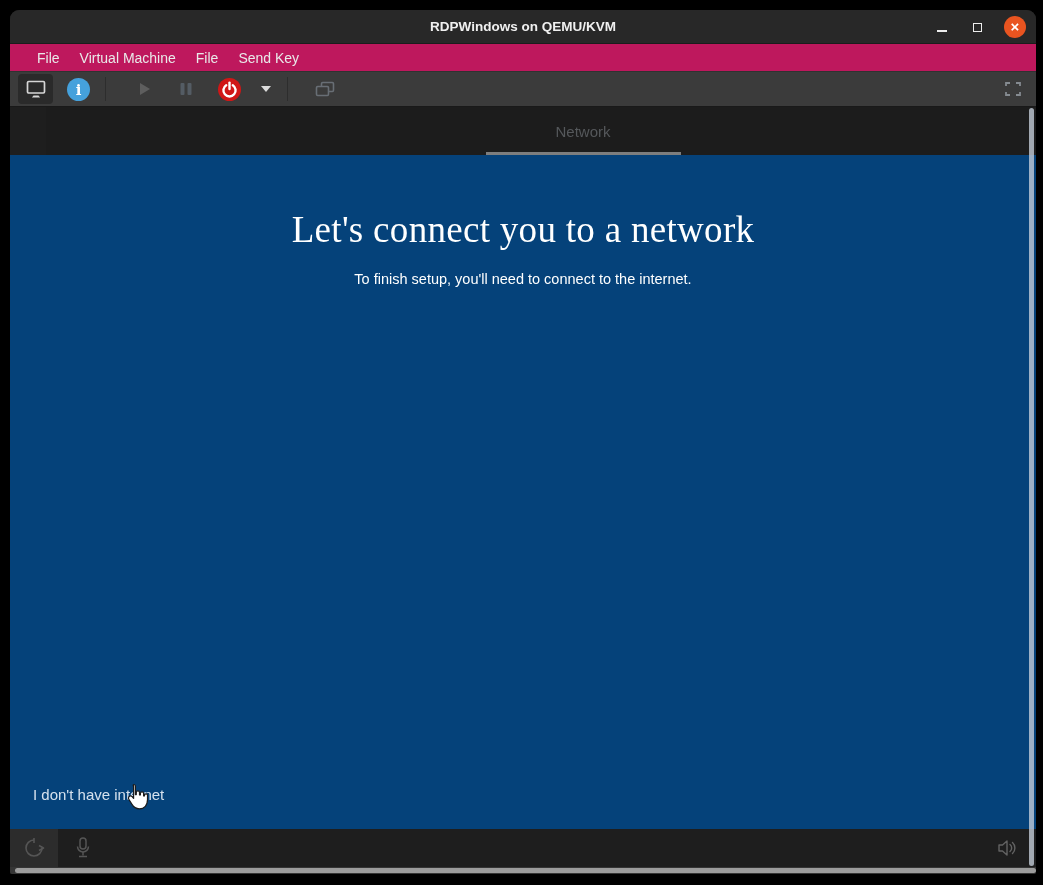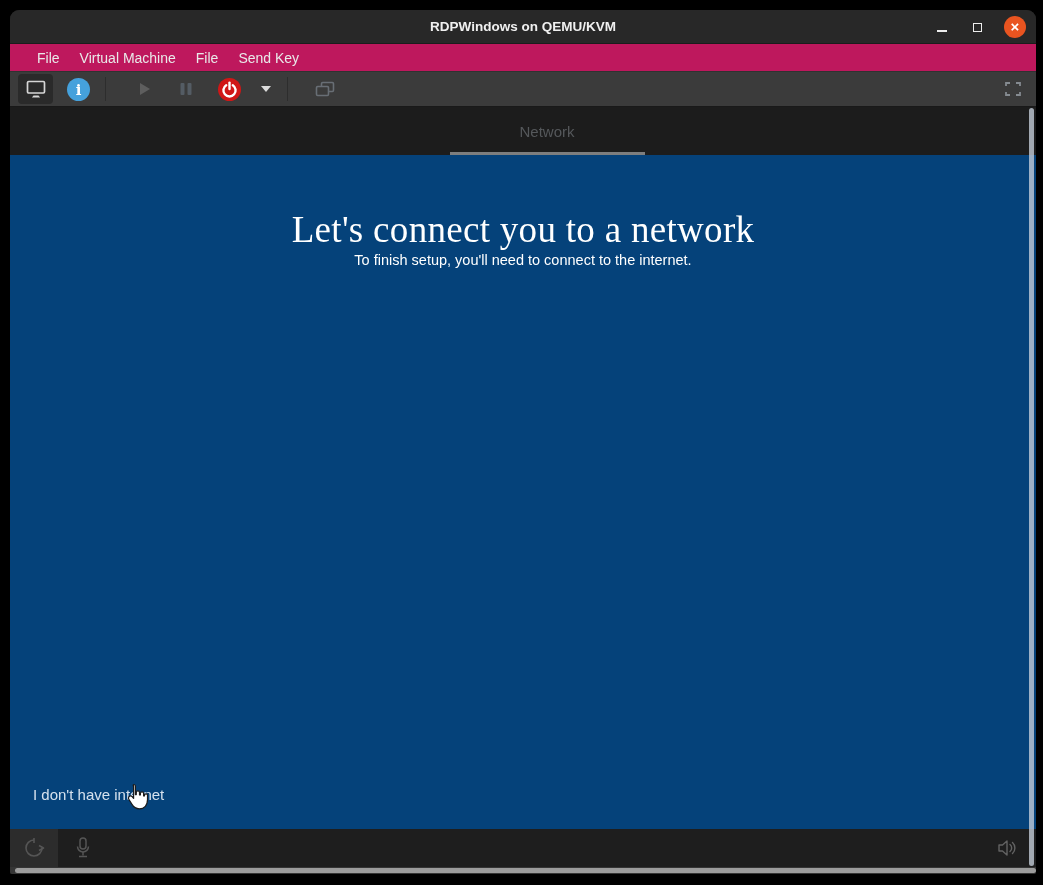--- a/index.html
+++ b/index.html
@@ -34,29 +34,29 @@
   .toolbar { height:36px; background:#3b3b3b; border-top:1px solid #313131;
              border-bottom:1px solid #191919; display:flex; align-items:center;
              padding-left:8px; flex:0 0 auto; }
   .tbtn { display:flex; align-items:center; justify-content:center; height:30px; }
   .tbtn.active { width:35px; background:#2a2a2a; border-radius:4px; }
   .tsep { width:1px; height:24px; background:#2d2d2d; margin:0 9px; }
   .spacer { flex:1; }
 
   
   .vm-display { flex:1; display:flex; flex-direction:column; position:relative; min-height:0; }
-  .oobe-header { height:48px; background:#1c1c1c; position:relative; flex:0 0 auto; }
+  .oobe-header { height:48px; background:#1c1c1c; position:relative; flex:0 0 auto;margin-left:36px; }
   .oobe-tab-label { position:absolute; left:537px; top:0; height:48px; transform:translateX(-50%);
                     display:flex; align-items:center; color:#55585b; font-size:15px; }
   .oobe-tab-underline { position:absolute; left:440px; bottom:0; width:195px; height:3px;
                         background:#7e7e7e; }
   .oobe-body { flex:1; background:#05427a; position:relative; text-align:center; }
   .oobe-title { padding-top:53px; color:#ffffff; font-size:37px; font-weight:300;
                 letter-spacing:0.3px;font-family:Liberation Serif, serif; }
-  .oobe-subtitle { margin-top:1px; color:#ffffff; font-size:14.5px; }
+  .oobe-subtitle { margin-top:20px; color:#ffffff; font-size:14.5px; }
   .oobe-link { position:absolute; left:23px; bottom:26px; color:#d5e1ee; font-size:15px;
                cursor:pointer; }
   .cursor { position:absolute; left:113px; top:628px; }
 
   .oobe-footer { height:38px; background:#1e1e1e; display:flex; align-items:center; flex:0 0 auto; }
   .ease-btn { width:48px; height:38px; background:#2c2c2c; display:flex;
               align-items:center; justify-content:center; }
   .mic-btn { margin-left:14px; display:flex; align-items:center; justify-content:center; }
   .vol-btn { margin-right:18px; display:flex; align-items:center; justify-content:center; }
 

